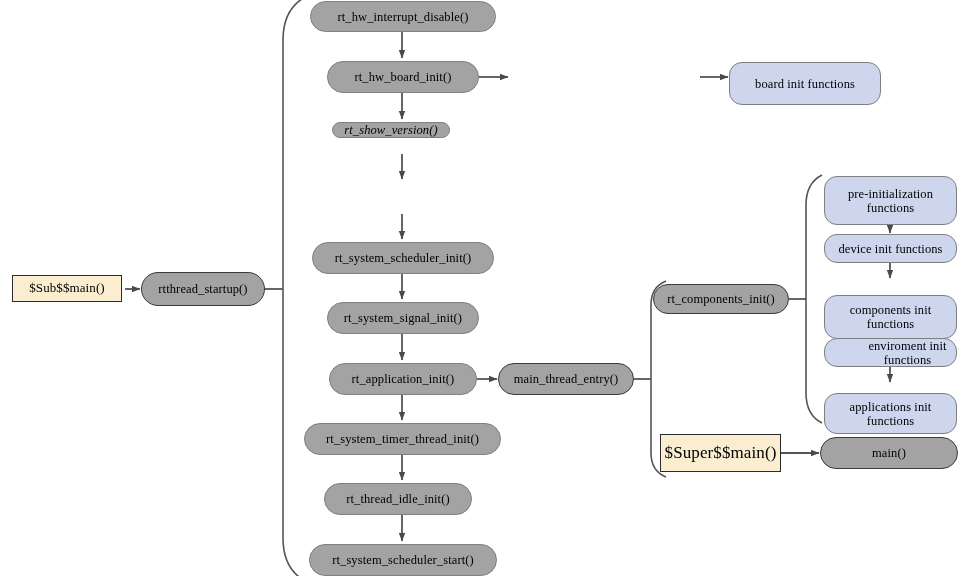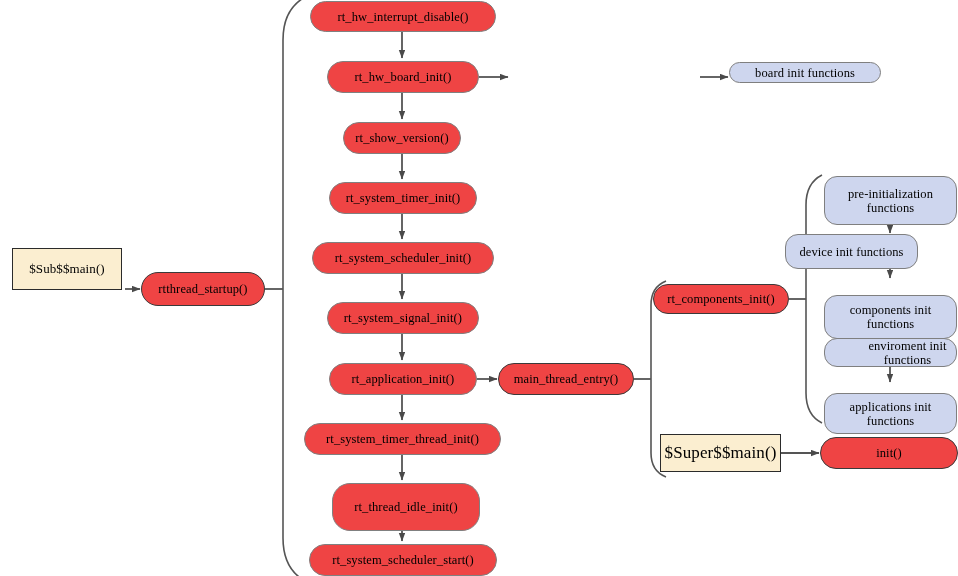--- a/index.html
+++ b/index.html
@@ -28,21 +28,21 @@
   }
   .node {
     position: absolute;
     box-sizing: border-box;
     display: flex;
     align-items: center;
     justify-content: center;
     text-align: center;
     line-height: 1.12;
     color: #000000;
-    background: #ef4444;
+    background: #a3a3a3;
     border: 1.5px solid #808080;
     border-radius: 18px;
     font-size: 12.5px;
     letter-spacing: 0.1px;
     padding: 0 6px;
     white-space: pre-line;
   }
   .node.blue {
     background: #ced6ee;
     border: 1.5px solid #7f7f7f;
@@ -104,59 +104,58 @@
 
       <line x1="890" y1="218" x2="890" y2="233" marker-end="url(#arrow)"></line>
       <line x1="890" y1="263" x2="890" y2="278" marker-end="url(#arrow)"></line>
       <line x1="890" y1="323" x2="890" y2="337" marker-end="url(#arrow)"></line>
       <line x1="890" y1="367" x2="890" y2="382" marker-end="url(#arrow)"></line>
 
       <line x1="781" y1="453" x2="819" y2="453" marker-end="url(#arrow)"></line>
     </g>
   </svg>
 
-  <div class="node yellow" style="left:12px; top:248px; width:110px; height:42px; font-size:13px;">$Sub$$main()</div>
+  <div class="node yellow" style="left:12px; top:275px; width:110px; height:27px; font-size:13px;">$Sub$$main()</div>
 
   <div class="node thin" style="left:141px; top:272px; width:124px; height:34px;">rtthread_startup()</div>
 
   <div class="node" style="left:310px; top:1px; width:186px; height:31px;">rt_hw_interrupt_disable()</div>
 
   <div class="node" style="left:327px; top:61px; width:152px; height:32px;">rt_hw_board_init()</div>
 
-  <div class="node" style="left:343px; top:122px; width:118px; height:32px;">rt_show_version()</div>
+  <div class="node" style="left:332px; top:122px; width:118px; height:16px;font-style:italic;">rt_show_version()</div>
 
-  <div class="node" style="left:329px; top:182px; width:148px; height:32px;">rt_system_timer_init()</div>
 
   <div class="node" style="left:312px; top:242px; width:182px; height:32px;">rt_system_scheduler_init()</div>
 
   <div class="node" style="left:327px; top:302px; width:152px; height:32px;">rt_system_signal_init()</div>
 
   <div class="node" style="left:329px; top:363px; width:148px; height:32px;">rt_application_init()</div>
 
   <div class="node" style="left:304px; top:423px; width:197px; height:32px;">rt_system_timer_thread_init()</div>
 
-  <div class="node" style="left:332px; top:483px; width:148px; height:48px;">rt_thread_idle_init()</div>
+  <div class="node" style="left:324px; top:483px; width:148px; height:32px;">rt_thread_idle_init()</div>
 
   <div class="node" style="left:309px; top:544px; width:188px; height:32px;">rt_system_scheduler_start()</div>
 
 
-  <div class="node blue" style="left:729px; top:62px; width:152px; height:21px;">board init functions</div>
+  <div class="node blue" style="left:729px; top:62px; width:152px; height:43px;">board init functions</div>
 
   <div class="node thin" style="left:498px; top:363px; width:136px; height:32px;">main_thread_entry()</div>
 
   <div class="node thin" style="left:653px; top:284px; width:136px; height:30px;">rt_components_init()</div>
 
   <div class="node yellow" style="left:660px; top:434px; width:121px; height:38px; font-size:17px;">$Super$$main()</div>
 
-  <div class="node thin" style="left:820px; top:437px; width:138px; height:32px;">init()</div>
+  <div class="node thin" style="left:820px; top:437px; width:138px; height:32px;">main()</div>
 
   <div class="node blue" style="left:824px; top:176px; width:133px; height:49px;">pre-initialization
 functions</div>
 
-  <div class="node blue" style="left:785px; top:234px; width:133px; height:35px;">device init functions</div>
+  <div class="node blue" style="left:824px; top:234px; width:133px; height:29px;">device init functions</div>
 
   <div class="node blue" style="left:824px; top:295px; width:133px; height:44px;">components init
 functions</div>
 
   <div class="node blue" style="left:824px; top:338px; width:133px; height:29px;padding-left:40px;">enviroment init
 functions</div>
 
   <div class="node blue" style="left:824px; top:383px; width:133px; height:41px;margin-top:10px;">applications init
 functions</div>
 

